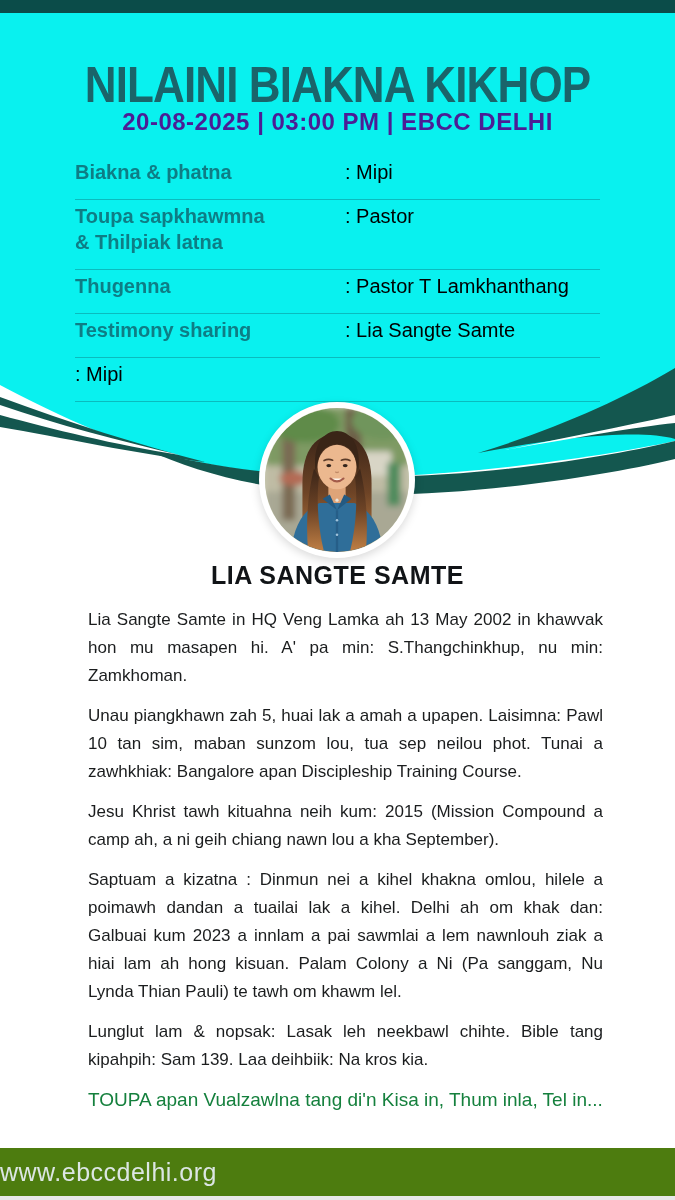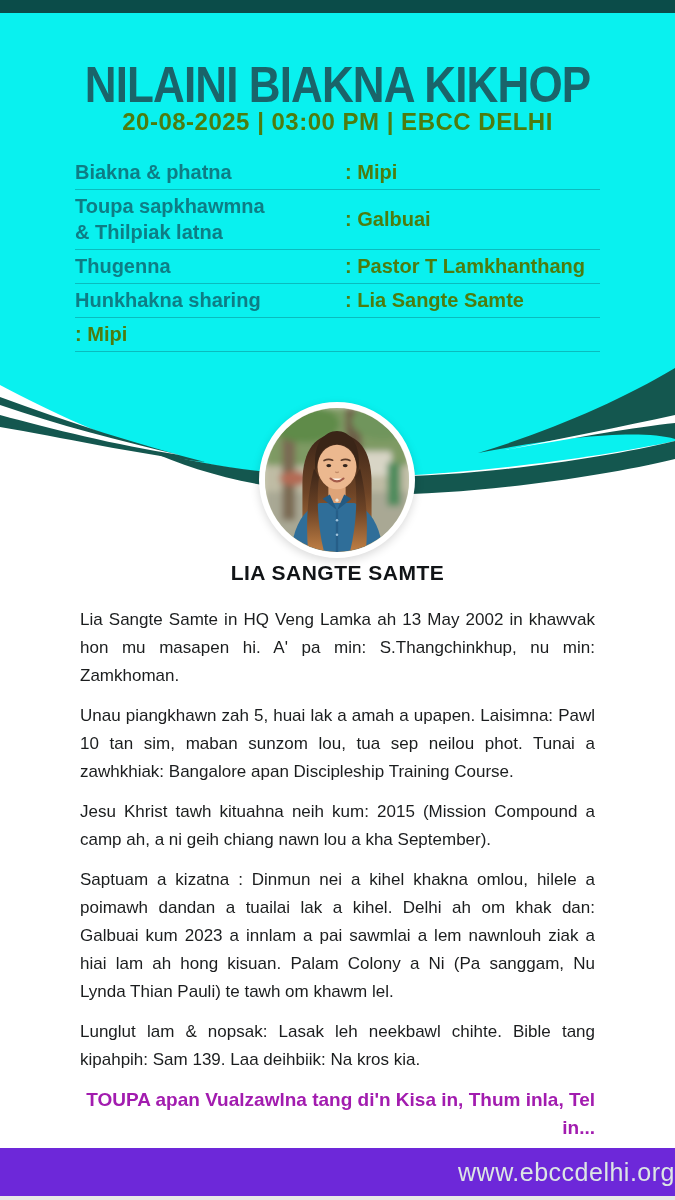--- a/index.html
+++ b/index.html
@@ -15,63 +15,63 @@
   .swoosh svg{ display:block; width:675px; height:160px; }
 
   .event-title{
     position:absolute; top:56px; left:0; width:675px;
     text-align:center; font-size:50px; font-weight:800; color:#1A646A;
     letter-spacing:-1px; transform:scaleX(0.88); transform-origin:center;
     white-space:nowrap;
   }
   .event-subtitle{
     position:absolute; top:108px; left:0; width:675px;
-    text-align:center; font-size:24px; font-weight:700; color:#4d7c0f;
+    text-align:center; font-size:24px; font-weight:700; color:#4c1d95;
     letter-spacing:0.5px;
   }
 
   .program{ position:absolute; top:156px; left:75px; width:525px; }
   .program-row{
-    display:flex; align-items:center;
+    display:flex; align-items:flex-start;
     border-bottom:1px solid rgba(14,125,130,0.45);
-    padding:3px 0 4px 0; min-height:33px;
+    padding:3px 0 14px 0; min-height:33px;
   }
   .program-label{
     flex:0 0 270px; font-size:20px; font-weight:700; color:#0E7D85;
     line-height:26px; white-space:pre-line;
   }
   .program-value{
-    flex:1; font-size:20px; font-weight:700; color:#4d7c0f; line-height:26px;
+    flex:1; font-size:20px; font-weight:400; color:#000000; line-height:26px;
   }
 
   .photo{
     position:absolute; top:402px; left:259px; width:156px; height:156px;
     border-radius:50%; border:6px solid #ffffff; overflow:hidden;
     box-shadow:0 3px 10px rgba(0,0,0,0.15); background:#c9cbb4;
   }
   .photo svg{ display:block; width:100%; height:100%; }
 
   .person-name{
     position:absolute; top:561px; left:0; width:675px; text-align:center;
-    font-size:21px; font-weight:700; color:#111417; letter-spacing:0.5px;
+    font-size:25px; font-weight:700; color:#111417; letter-spacing:0.5px;
   }
 
   .bio{
-    position:absolute; top:606px; left:80px; width:515px;
+    position:absolute; top:606px; left:88px; width:515px;
     font-size:17px; line-height:28px; color:#1B1D1E; text-align:justify;
   }
   .bio p{ margin:0 0 12px 0; }
   .highlight{
-    margin-top:10px; text-align:right; font-size:19px; line-height:28px;
-    color:#a21caf; font-weight:700;
+    margin-top:10px; text-align:left; font-size:19px; line-height:28px;
+    color:#15803d; font-weight:400;
   }
 
   .footer{
     position:absolute; bottom:0; left:0; width:675px; height:48px;
-    background:#6d28d9; text-align:right;padding-left:19px;
+    background:#4d7c0f; text-align:left;
   }
   .footer-url{
     font-size:25px; line-height:48px; color:#DCE6E4; letter-spacing:0.5px;
     font-weight:400;
   }
 </style>
 </head>
 <body>
 
 <div class="page">
@@ -99,28 +99,28 @@
   <div class="event-subtitle">20-08-2025 | 03:00 PM | EBCC DELHI</div>
 
   <div class="program">
     <div class="program-row">
       <span class="program-label">Biakna &amp; phatna</span>
       <span class="program-value">: Mipi</span>
     </div>
     <div class="program-row">
       <span class="program-label">Toupa sapkhawmna
 &amp; Thilpiak latna</span>
-      <span class="program-value">: Galbuai</span>
+      <span class="program-value">: Pastor</span>
     </div>
     <div class="program-row">
       <span class="program-label">Thugenna</span>
       <span class="program-value">: Pastor T Lamkhanthang</span>
     </div>
     <div class="program-row">
-      <span class="program-label">Hunkhakna sharing</span>
+      <span class="program-label">Testimony sharing</span>
       <span class="program-value">: Lia Sangte Samte</span>
     </div>
     <div class="program-row">
       <span class="program-value">: Mipi</span>
     </div>
   </div>
 
   <div class="photo" title="portrait-lia-sangte-samte">
     <svg viewBox="0 0 100 100" aria-hidden="true">
       <defs>

